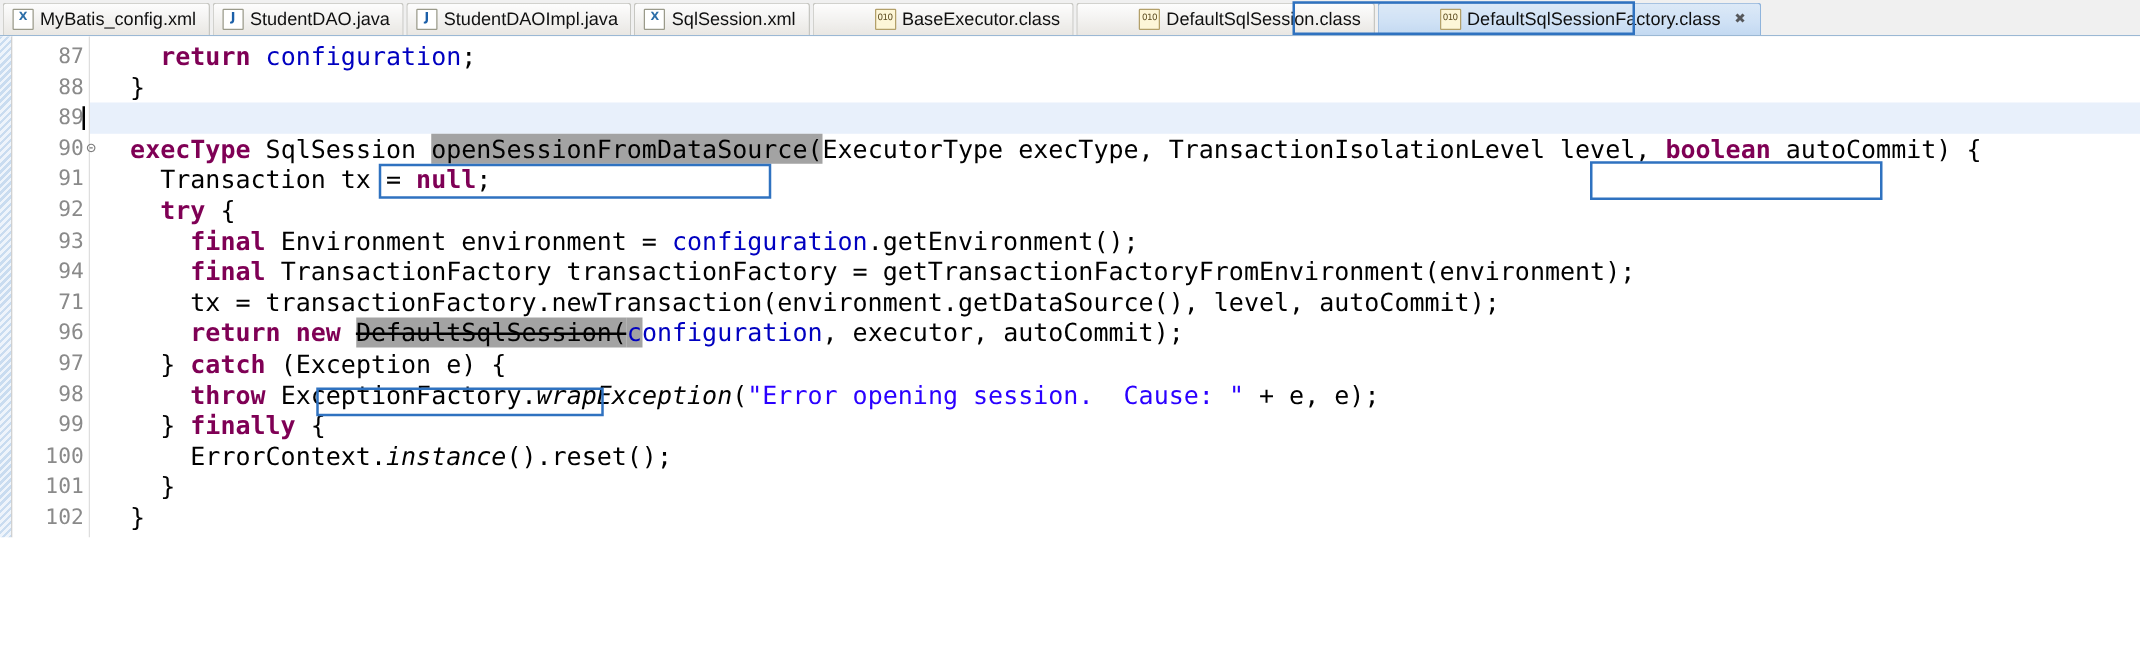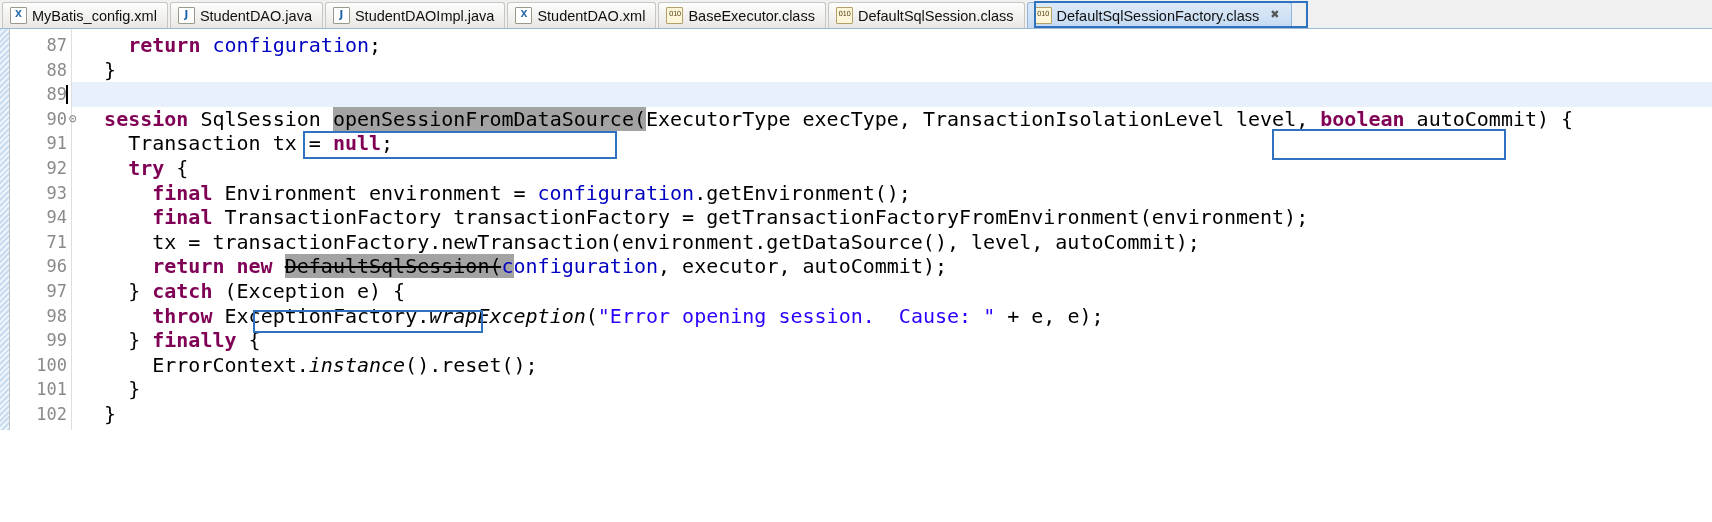--- a/index.html
+++ b/index.html
@@ -75,20 +75,21 @@
     overflow: hidden;
   }
   .tab-icon.xml { color: #2c6ea8; font-weight: bold; font-size: 9px; }
   .tab-icon.java { color: #1b5fa8; font-weight: bold; font-size: 10px; }
   .tab-icon.cls {
     background: #fdf6d8;
     border-color: #b3a06a;
     color: #5a4a1e;
     font-size: 7px;
     letter-spacing: -0.5px;
+    margin-left: 42px;
   }
   .tab-close {
     margin-left: 4px;
     width: 13px; height: 13px;
     font-family: "DejaVu Sans", sans-serif;
     font-size: 11px;
     line-height: 12px;
     text-align: center;
     color: #55575a;
     cursor: pointer;
@@ -213,21 +214,21 @@
     <span>StudentDAO.java</span>
   </div>
 
   <div class="tab">
     <span class="tab-icon java">J</span>
     <span>StudentDAOImpl.java</span>
   </div>
 
   <div class="tab">
     <span class="tab-icon xml">X</span>
-    <span>StudentDAO.xml</span>
+    <span>SqlSession.xml</span>
   </div>
 
   <div class="tab">
     <span class="tab-icon cls">010</span>
     <span>BaseExecutor.class</span>
   </div>
 
   <div class="tab">
     <span class="tab-icon cls">010</span>
     <span>DefaultSqlSession.class</span>
@@ -270,21 +271,21 @@
   </div>
 
   <div class="code">
 
     <div class="cline"><span class="plain">    </span><span class="kw">return</span><span class="plain"> </span><span class="fld">configuration</span><span class="plain">;</span></div>
 
     <div class="cline"><span class="plain">  }</span></div>
 
     <div class="cline caretline"><span class="caret"></span></div>
 
-    <div class="cline"><span class="plain">  </span><span class="kw">session</span><span class="plain"> SqlSession </span><span class="occ">openSessionFromDataSource(</span><span class="plain">ExecutorType execType, TransactionIsolationLevel level,</span><span class="plain"> </span><span class="kw">boolean</span><span class="plain"> autoCommit</span><span class="plain">) {</span></div>
+    <div class="cline"><span class="plain">  </span><span class="kw">execType</span><span class="plain"> SqlSession </span><span class="occ">openSessionFromDataSource(</span><span class="plain">ExecutorType execType, TransactionIsolationLevel level,</span><span class="plain"> </span><span class="kw">boolean</span><span class="plain"> autoCommit</span><span class="plain">) {</span></div>
 
     <div class="cline"><span class="plain">    Transaction tx = </span><span class="kw">null</span><span class="plain">;</span></div>
 
     <div class="cline"><span class="plain">    </span><span class="kw">try</span><span class="plain"> {</span></div>
 
     <div class="cline"><span class="plain">      </span><span class="kw">final</span><span class="plain"> Environment environment = </span><span class="fld">configuration</span><span class="plain">.getEnvironment();</span></div>
 
     <div class="cline"><span class="plain">      </span><span class="kw">final</span><span class="plain"> TransactionFactory transactionFactory = getTransactionFactoryFromEnvironment(environment);</span></div>
 
     <div class="cline"><span class="plain">      tx = transactionFactory.newTransaction(environment.getDataSource(), level, autoCommit);</span></div>

